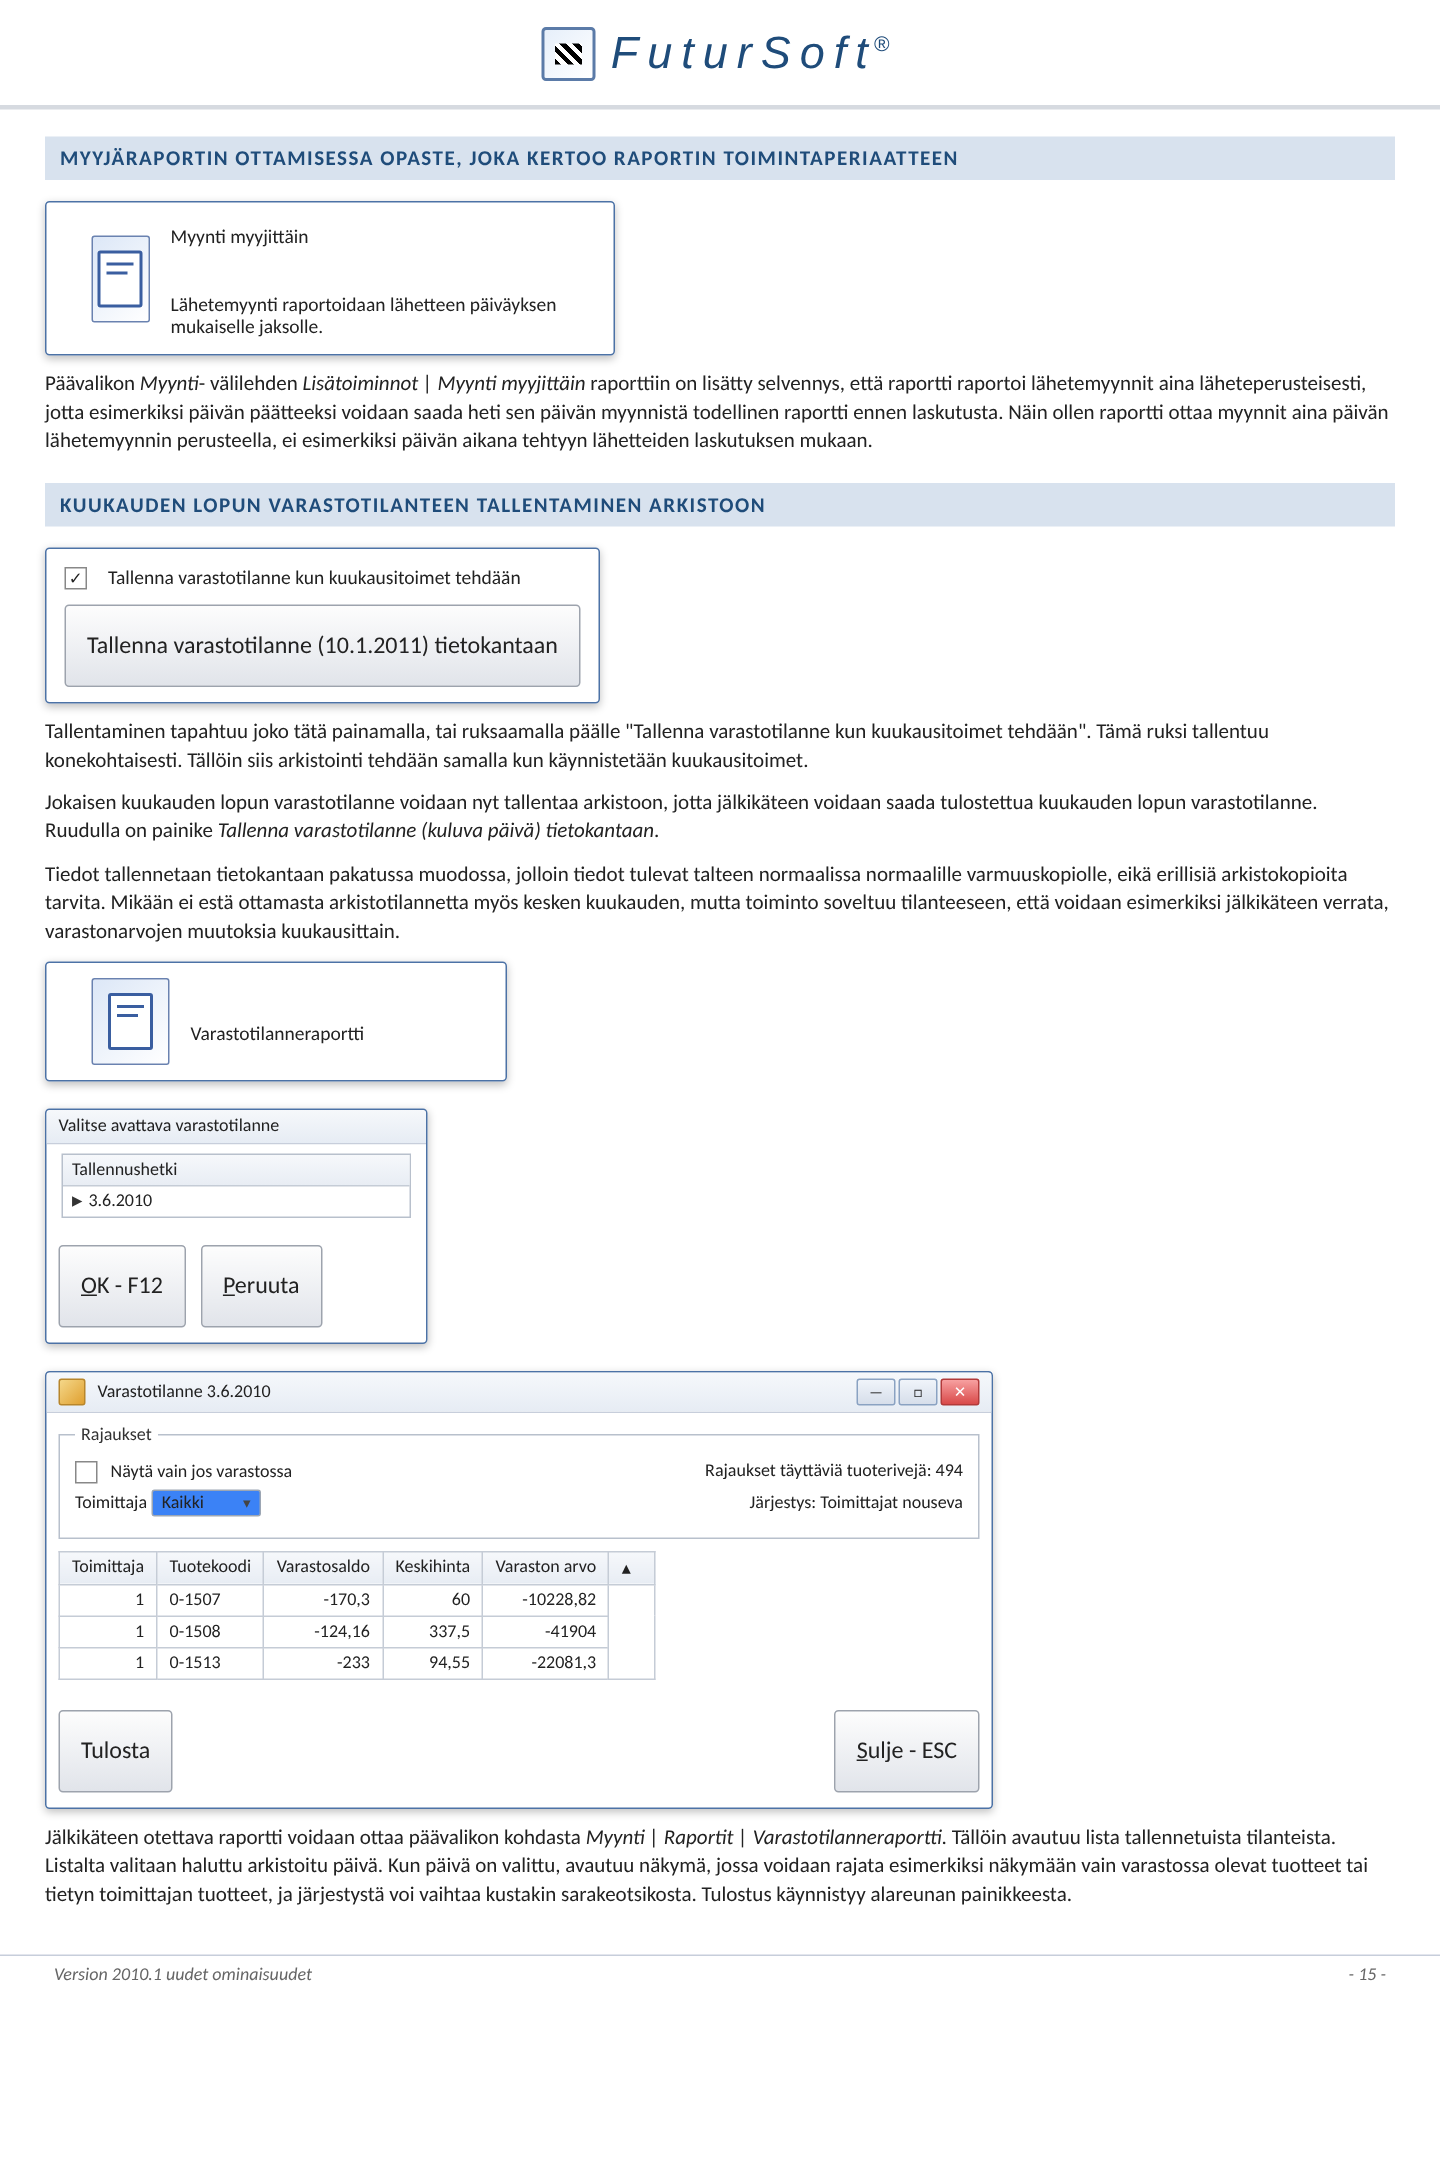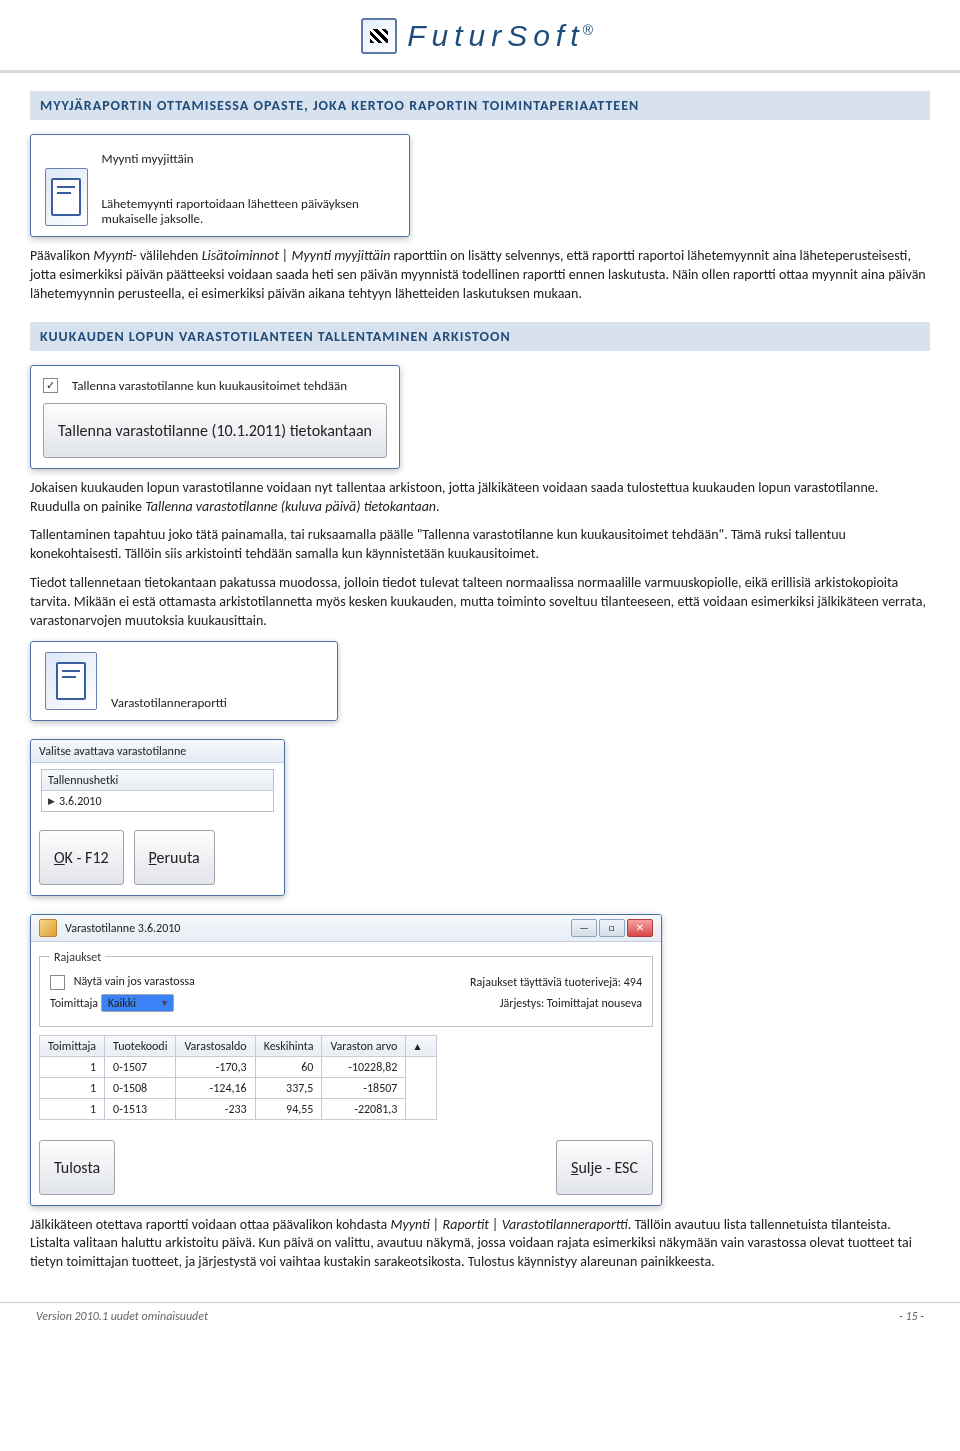--- a/index.html
+++ b/index.html
@@ -7,21 +7,21 @@
   .brand{display:flex;align-items:center;justify-content:center;gap:10px;padding:18px 0 12px}
   .brand-icon{width:32px;height:32px;border:2px solid #5b7ba8;background:linear-gradient(135deg,#e6effa,#fff);display:flex;align-items:center;justify-content:center;border-radius:3px}
   .brand-flag{width:18px;height:14px;background:repeating-linear-gradient(45deg,#000 0 3px,#fff 3px 6px)}
   .brand-text{font-size:30px;font-weight:normal;color:#1f4c7a;letter-spacing:6px;font-style:italic;font-family:'Trebuchet MS',Arial,sans-serif}
   .brand-reg{font-size:14px;vertical-align:super;margin-left:-2px}
   .hbar{height:3px;background:#d6dae0;margin:4px -30px 10px}
   h2.sec{background:#d8e2ee;color:#1f4c7a;font-size:14px;letter-spacing:1px;padding:6px 10px;margin:18px 0 14px;font-weight:bold}
   p{margin:10px 0;line-height:1.35}
   .italic{font-style:italic}
   .winbox{border:1px solid #4c72a6;border-radius:3px;box-shadow:0 2px 6px rgba(0,0,0,.25);display:inline-block;max-width:100%;box-sizing:border-box}
-  .winbody{padding:10px 14px;display:flex;gap:14px;align-items:flex-end}
+  .winbody{padding:10px 30px;display:flex;gap:14px;align-items:center}
   .doc-icon{width:50px;height:56px;border:1px solid #6a82b0;background:linear-gradient(135deg,#dce7f7,#fff);display:flex;align-items:center;justify-content:center;border-radius:2px}
   .doc-sheet{width:26px;height:34px;border:2px solid #3a5ea0;border-radius:2px;background:#fff;position:relative}
   .doc-sheet::before{content:"";position:absolute;top:6px;left:4px;right:4px;border-top:2px solid #3a5ea0}
   .doc-sheet::after{content:"";position:absolute;top:12px;left:4px;right:8px;border-top:2px solid #3a5ea0}
   .lbl{font-size:13px}
   .fake-check{width:13px;height:13px;border:1px solid #888;display:inline-flex;align-items:center;justify-content:center;font-size:11px;margin-right:6px;background:#fff;vertical-align:middle}
   .graybtn{display:inline-block;border:1px solid #9da3ad;background:linear-gradient(#fdfdfd,#e1e4ea);padding:17px 14px;border-radius:3px;font-size:16px;margin-top:6px}
   .two-up{display:flex;gap:18px;align-items:center;margin-top:18px;flex-wrap:wrap}
   .titlebar{display:flex;align-items:center;gap:8px;padding:4px 8px;background:linear-gradient(#f6f8fb,#e6ecf4);border-bottom:1px solid #c7cedb;font-size:12px;border-radius:3px 3px 0 0}
   .winctrl{margin-left:auto;display:flex;gap:2px}
@@ -84,24 +84,24 @@
   <h2 class="sec">KUUKAUDEN LOPUN VARASTOTILANTEEN TALLENTAMINEN ARKISTOON</h2>
 
   <div class="winbox" style="padding:8px 12px 10px">
     <div class="row">
       <span class="fake-check">✓</span>
       <span class="lbl">Tallenna varastotilanne kun kuukausitoimet tehdään</span>
     </div>
     <span class="graybtn">Tallenna varastotilanne (10.1.2011) tietokantaan</span>
   </div>
 
+  <p>Tallentaminen tapahtuu joko tätä painamalla, tai ruksaamalla päälle "Tallenna varastotilanne kun kuukausitoimet tehdään". Tämä ruksi tallentuu konekohtaisesti. Tällöin siis arkistointi tehdään samalla kun käynnistetään kuukausitoimet.</p>
   <p>
     <span>Jokaisen kuukauden lopun varastotilanne voidaan nyt tallentaa arkistoon, jotta jälkikäteen voidaan saada tulostettua kuukauden lopun varastotilanne. Ruudulla on painike </span><span class="italic">Tallenna varastotilanne (kuluva päivä) tietokantaan</span><span>.</span>
   </p>
-  <p>Tallentaminen tapahtuu joko tätä painamalla, tai ruksaamalla päälle "Tallenna varastotilanne kun kuukausitoimet tehdään". Tämä ruksi tallentuu konekohtaisesti. Tällöin siis arkistointi tehdään samalla kun käynnistetään kuukausitoimet.</p>
   <p>Tiedot tallennetaan tietokantaan pakatussa muodossa, jolloin tiedot tulevat talteen normaalissa normaalille varmuuskopiolle, eikä erillisiä arkistokopioita tarvita. Mikään ei estä ottamasta arkistotilannetta myös kesken kuukauden, mutta toiminto soveltuu tilanteeseen, että voidaan esimerkiksi jälkikäteen verrata, varastonarvojen muutoksia kuukausittain.</p>
 
   <div class="winbox" style="width:308px">
     <div class="winbody">
       <div class="doc-icon">
           <div class="doc-sheet"></div>
         </div>
       <div class="lbl" style="margin-top:18px">Varastotilanneraportti</div>
     </div>
   </div>
@@ -169,21 +169,21 @@
           <td class="num">-170,3</td>
           <td class="num">60</td>
           <td class="num">-10228,82</td>
           <td class="scrollcol" rowspan="3"></td>
         </tr>
         <tr>
           <td class="num">1</td>
           <td>0-1508</td>
           <td class="num">-124,16</td>
           <td class="num">337,5</td>
-          <td class="num">-18507</td>
+          <td class="num">-41904</td>
         </tr>
         <tr>
           <td class="num">1</td>
           <td>0-1513</td>
           <td class="num">-233</td>
           <td class="num">94,55</td>
           <td class="num">-22081,3</td>
         </tr>
       </tbody>
         </table>

